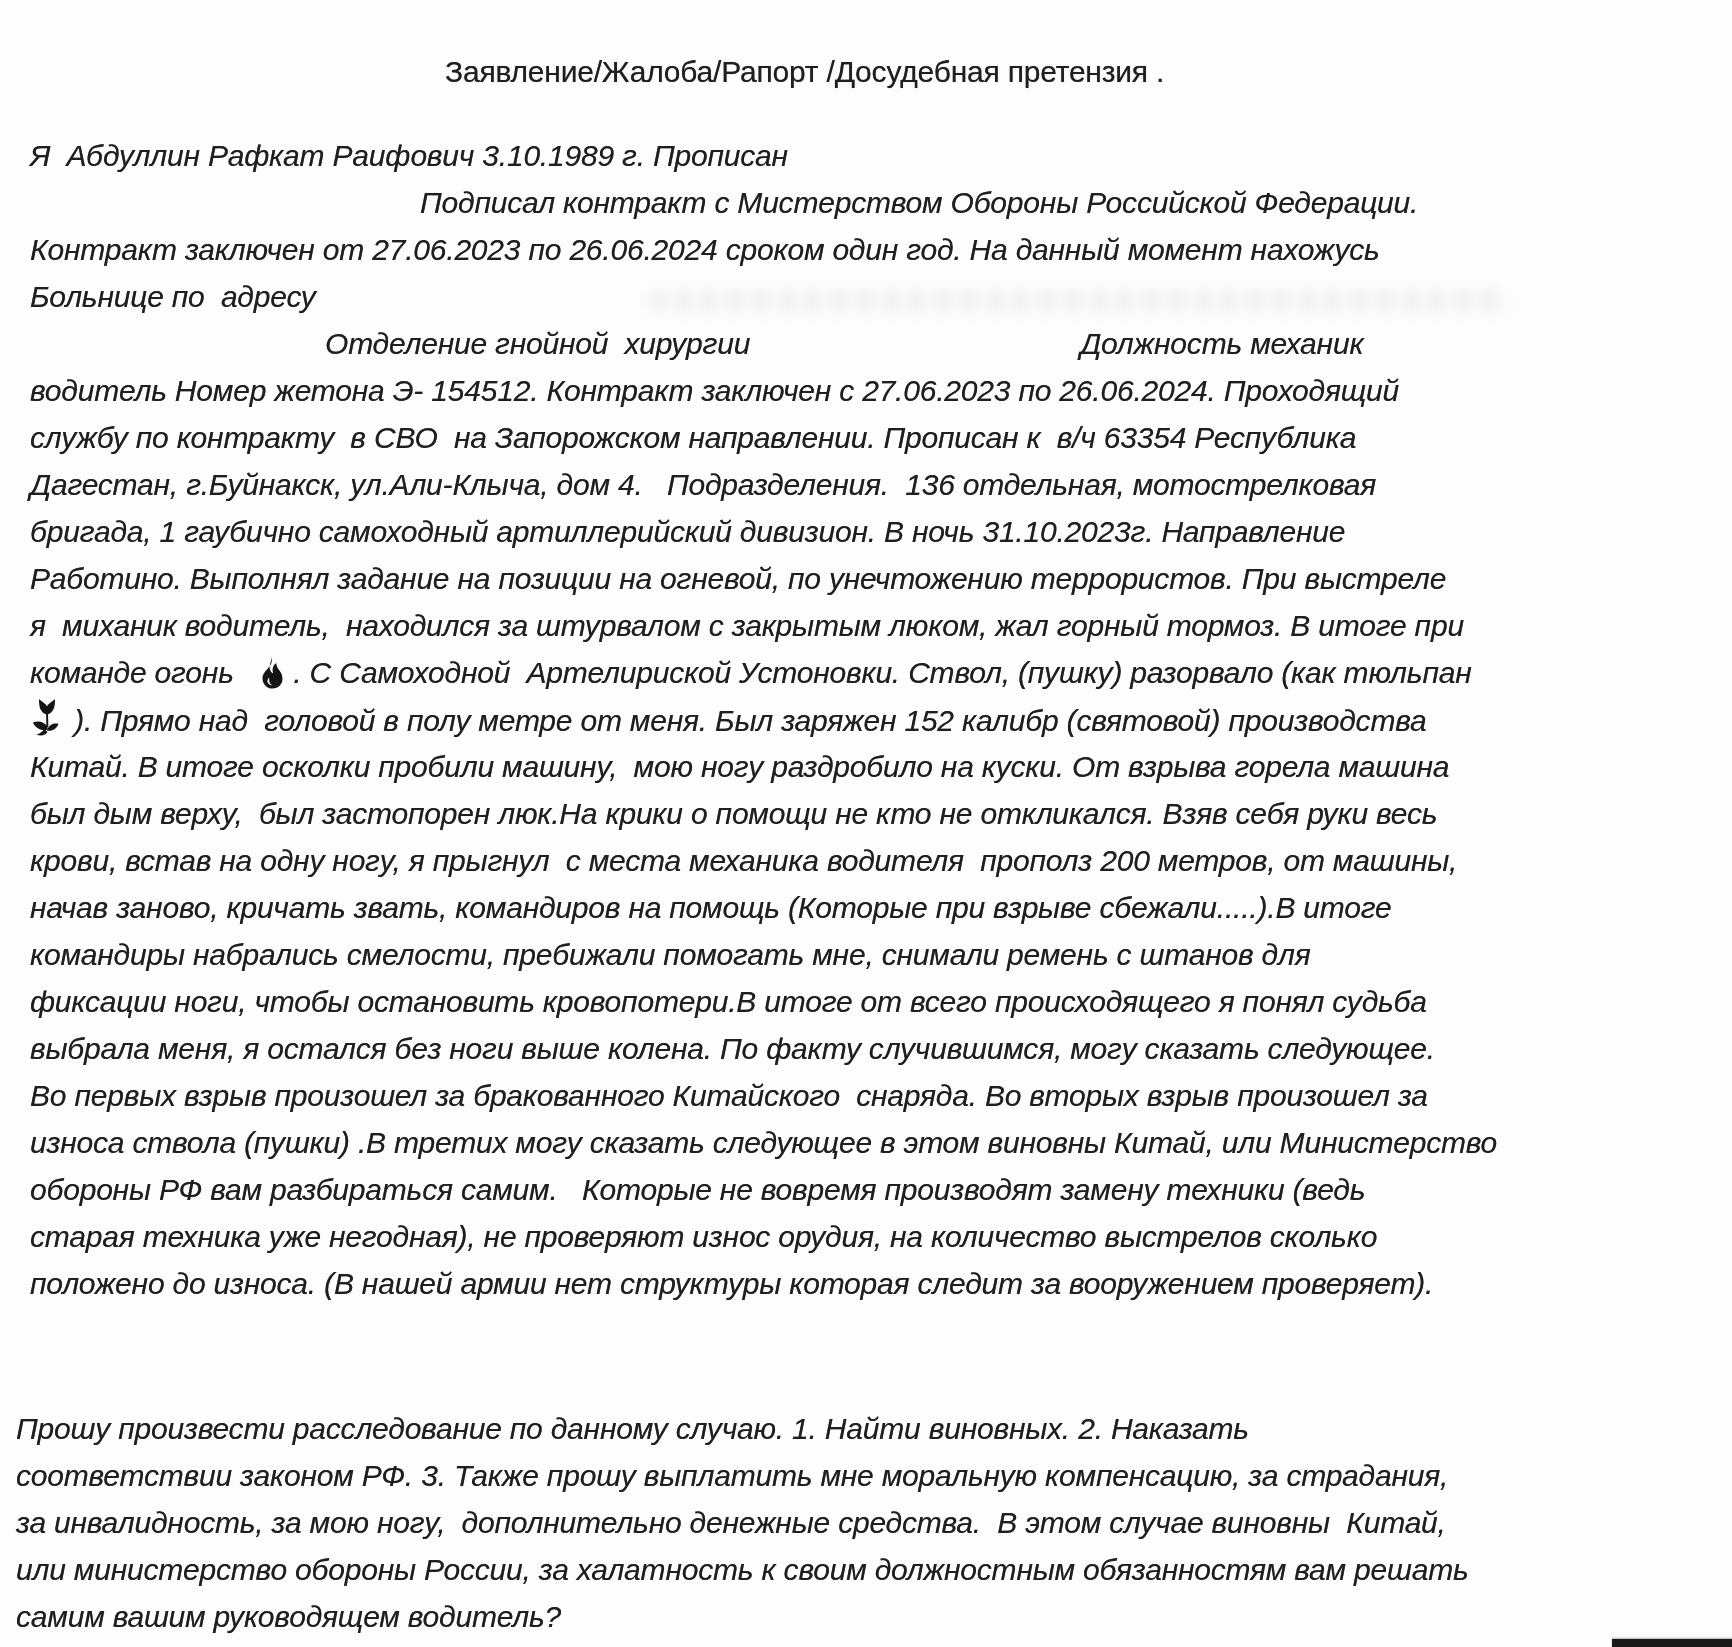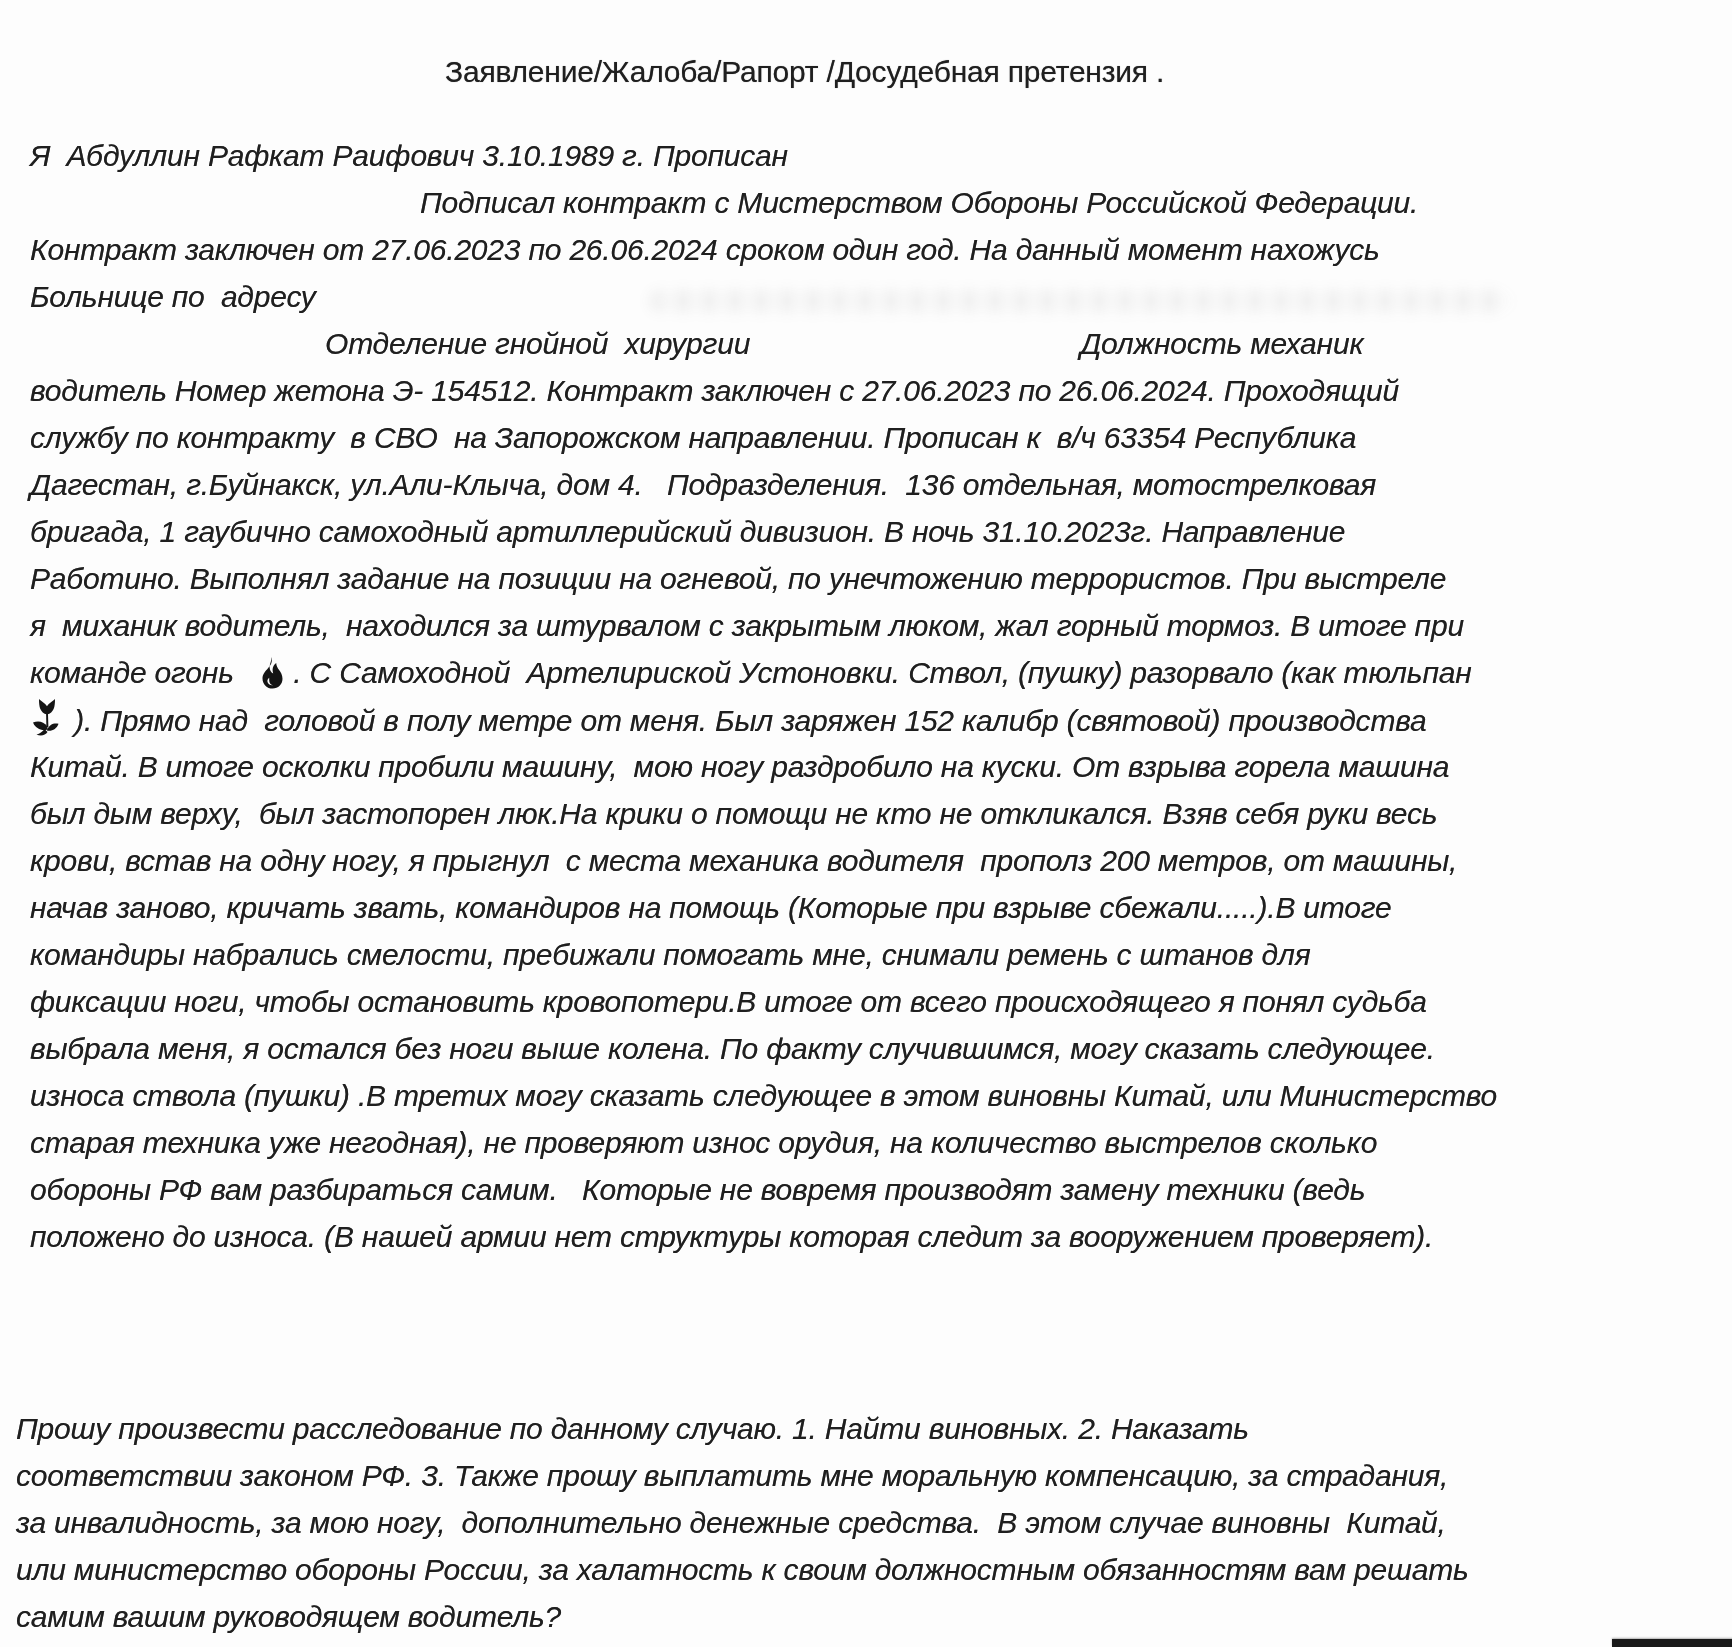--- a/index.html
+++ b/index.html
@@ -95,23 +95,24 @@
             <path fill="#141414" d="M17 33.8 C19.5 28.5 23.5 26.8 28.5 27.8 C27 32.8 21.5 35.8 17 34.6 Z"></path>
             <path fill="#141414" d="M14.5 33 C12 36 10 37.5 6.5 38.5 C10.5 40.5 15.5 39.5 17.5 36 Z"></path>
           </svg></span><span> ). Прямо над  головой в полу метре от меня. Был заряжен 152 калибр (святовой) производства</span></div>
       <div class="line"><span>Китай. В итоге осколки пробили машину,  мою ногу раздробило на куски. От взрыва горела машина</span></div>
       <div class="line"><span>был дым верху,  был застопорен люк.На крики о помощи не кто не откликался. Взяв себя руки весь</span></div>
       <div class="line"><span>крови, встав на одну ногу, я прыгнул  с места механика водителя  прополз 200 метров, от машины,</span></div>
       <div class="line"><span>начав заново, кричать звать, командиров на помощь (Которые при взрыве сбежали.....).В итоге</span></div>
       <div class="line"><span>командиры набрались смелости, пребижали помогать мне, снимали ремень с штанов для</span></div>
       <div class="line"><span>фиксации ноги, чтобы остановить кровопотери.В итоге от всего происходящего я понял судьба</span></div>
       <div class="line"><span>выбрала меня, я остался без ноги выше колена. По факту случившимся, могу сказать следующее.</span></div>
+      <div class="line"><span>Во первых взрыв произошел за бракованного Китайского  снаряда. Во вторых взрыв произошел за</span></div>
       <div class="line"><span>износа ствола (пушки) .В третих могу сказать следующее в этом виновны Китай, или Министерство</span></div>
+      <div class="line"><span>обороны РФ вам разбираться самим.   Которые не вовремя производят замену техники (ведь</span></div>
       <div class="line"><span>старая техника уже негодная), не проверяют износ орудия, на количество выстрелов сколько</span></div>
-      <div class="line"><span>обороны РФ вам разбираться самим.   Которые не вовремя производят замену техники (ведь</span></div>
       <div class="line"><span>положено до износа. (В нашей армии нет структуры которая следит за вооружением проверяет).</span></div>
     </div>
   <div class="closing-block" id="closing-block">
       <div class="line"><span>Прошу произвести расследование по данному случаю. 1. Найти виновных. 2. Наказать</span></div>
       <div class="line"><span>соответствии законом РФ. 3. Также прошу выплатить мне моральную компенсацию, за страдания,</span></div>
       <div class="line"><span>за инвалидность, за мою ногу,  дополнительно денежные средства.  В этом случае виновны  Китай,</span></div>
       <div class="line"><span>или министерство обороны России, за халатность к своим должностным обязанностям вам решать</span></div>
       <div class="line"><span>самим вашим руководящем водитель?</span></div>
     </div>
   <div class="redaction-bar"></div>

